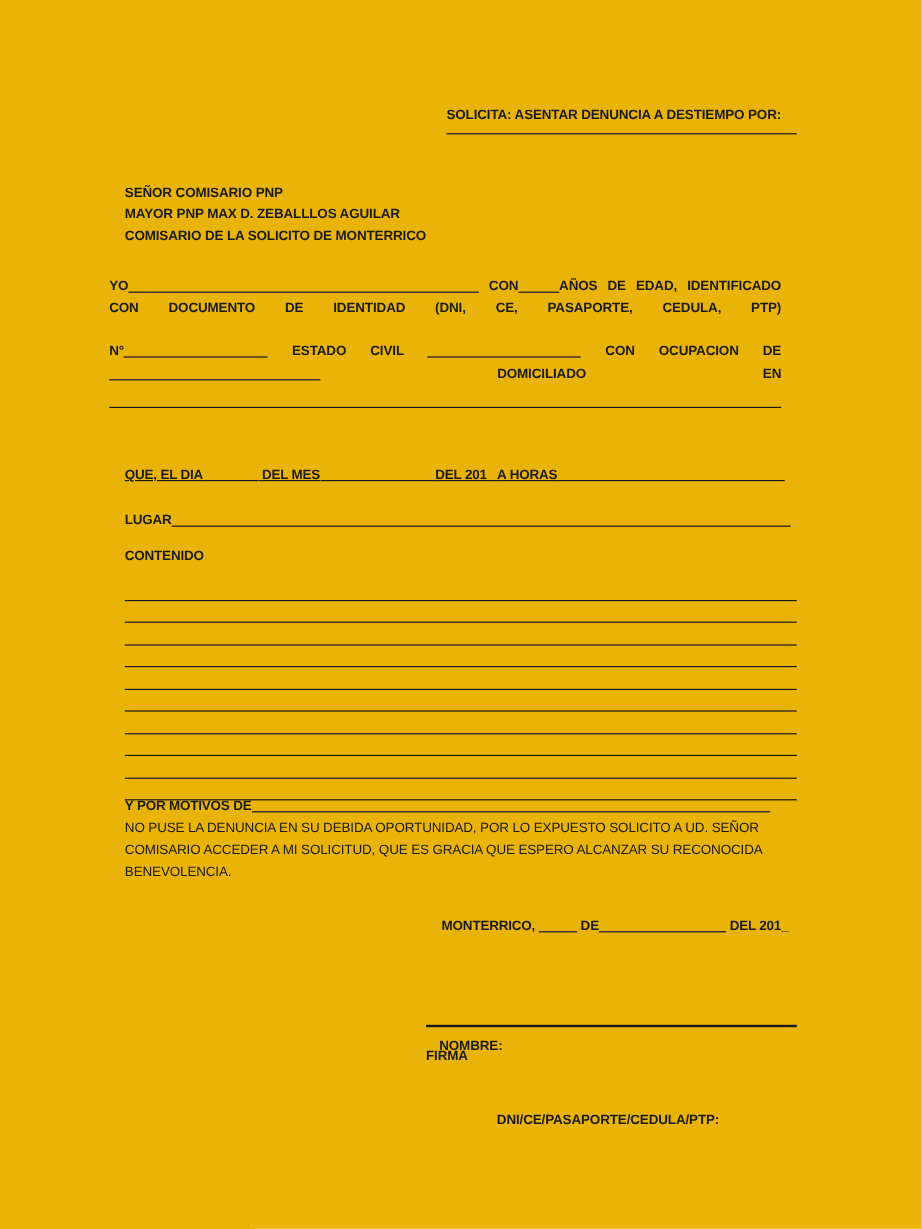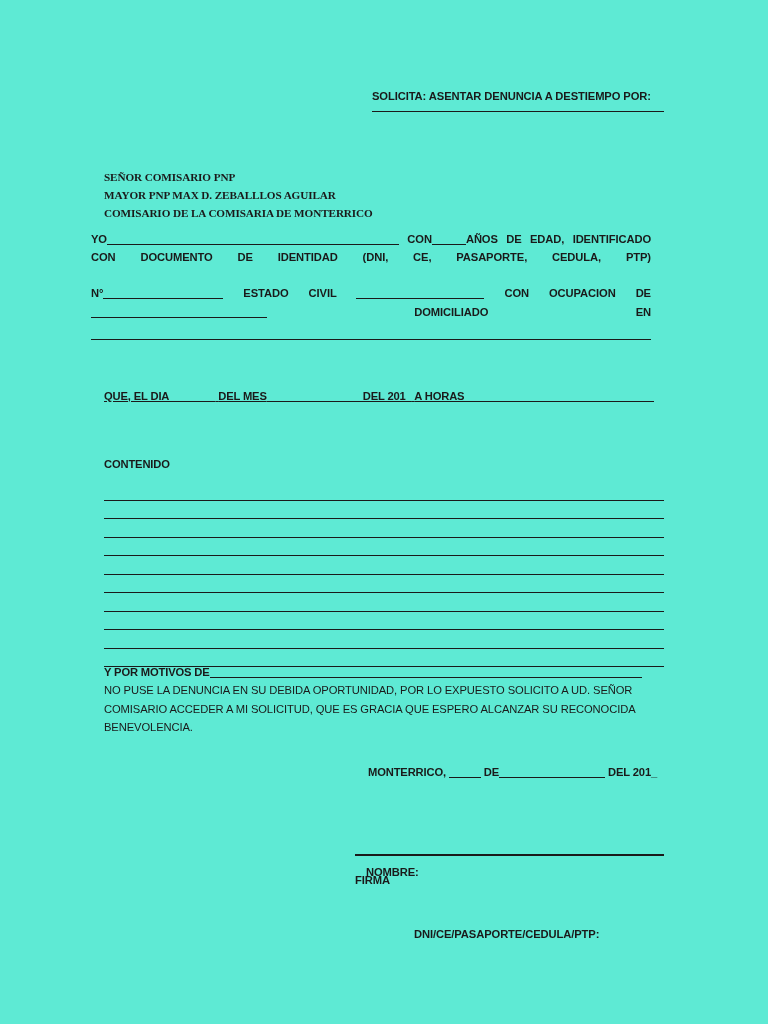--- a/index.html
+++ b/index.html
@@ -14,21 +14,21 @@
     font-family: "Liberation Sans", sans-serif;
     color: #1a1a1a;
     overflow: hidden;
   }
 
   .page {
     position: absolute;
     left: 0; top: 0;
     width: 768px;
     height: 1024px;
-    background: #5eead4;
+    background: #eab308;
   }
 
   
   .txt {
     font-size: 11.2px;
     font-weight: bold;
     letter-spacing: -0.15px;
     line-height: 1.55;
     white-space: nowrap;
   }
@@ -50,23 +50,22 @@
     height: 0;
     border-bottom: 1.4px solid #1a1a1a;
     margin-top: 9px;
     width: 100%;
   }
 
   
   .addressee {
     position: absolute;
     left: 104px;
-    top: 168px;
-    width: 560px;
-    font-family: Liberation Serif, serif;
+    top: 152px;
+    width: 560px;
   }
   .addressee div {
     font-size: 11.2px;
     font-weight: bold;
     line-height: 1.62;
     letter-spacing: -0.1px;
     white-space: nowrap;
   }
 
   
@@ -216,39 +215,42 @@
 <div class="page">
 
   <div class="solicita-block">
     <div class="solicita-line">SOLICITA: ASENTAR DENUNCIA A DESTIEMPO POR:</div>
     <div class="rule-thin"></div>
   </div>
 
   <div class="addressee">
     <div>SEÑOR COMISARIO PNP</div>
     <div>MAYOR PNP MAX D. ZEBALLLOS AGUILAR</div>
-    <div>COMISARIO DE LA COMISARIA DE MONTERRICO</div>
+    <div>COMISARIO DE LA SOLICITO DE MONTERRICO</div>
   </div>
 
   <div class="body-block">
 
     <p class="just stretch"><span>YO</span><span class="fill f-yo"></span> <span>CON</span><span class="fill f-anios"></span><span>AÑOS</span> <span>DE</span> <span>EDAD,</span>
       <span>IDENTIFICADO CON DOCUMENTO DE IDENTIDAD (DNI, CE, PASAPORTE, CEDULA, PTP)</span></p>
 
     <p class="just stretch"><span>N°</span><span class="fill f-num"></span> <span>ESTADO CIVIL</span> <span class="fill f-estado"></span> <span>CON OCUPACION DE</span>
       <span class="fill f-ocup"></span> <span>DOMICILIADO</span> <span>EN</span></p>
 
     <div class="rule-full"></div>
 
   </div>
 
   <div class="que-block">
     <span class="txt"><span>QUE, EL DIA</span><span class="fill f-dia"></span> <span>DEL MES</span><span class="fill f-mes"></span><span>DEL 201_</span> <span>A HORAS</span><span class="fill f-hora"></span></span>
   </div>
 
+  <div class="lugar-row">
+    <span class="txt"><span>LUGAR</span><span class="fill f-lugar"></span></span>
+  </div>
 
   <div class="contenido-label txt">CONTENIDO</div>
 
   <div class="contenido-lines">
     <div class="blank-line"></div>
     <div class="blank-line"></div>
     <div class="blank-line"></div>
     <div class="blank-line"></div>
     <div class="blank-line"></div>
     <div class="blank-line"></div>

